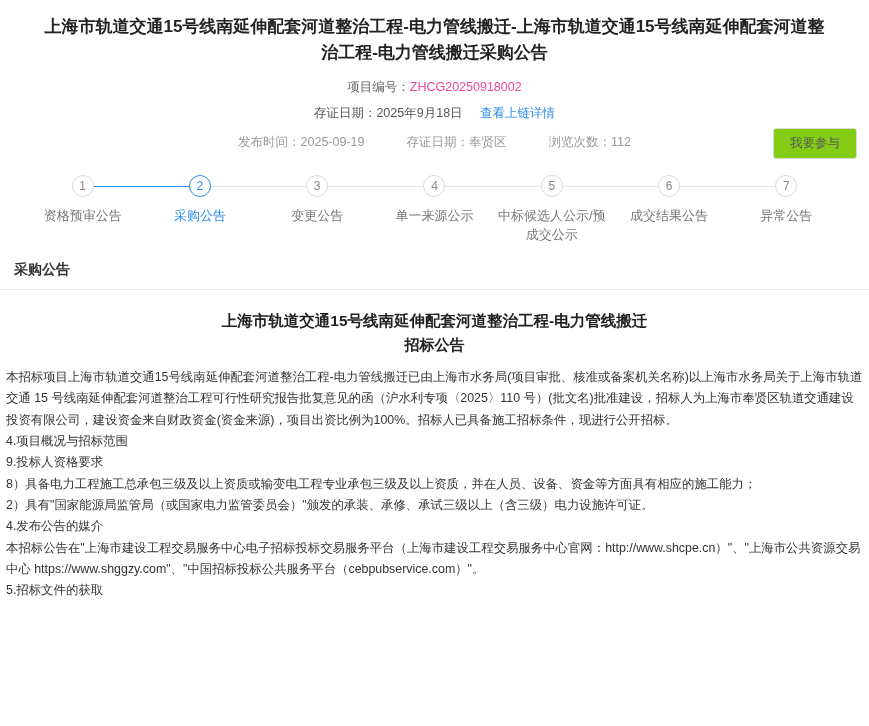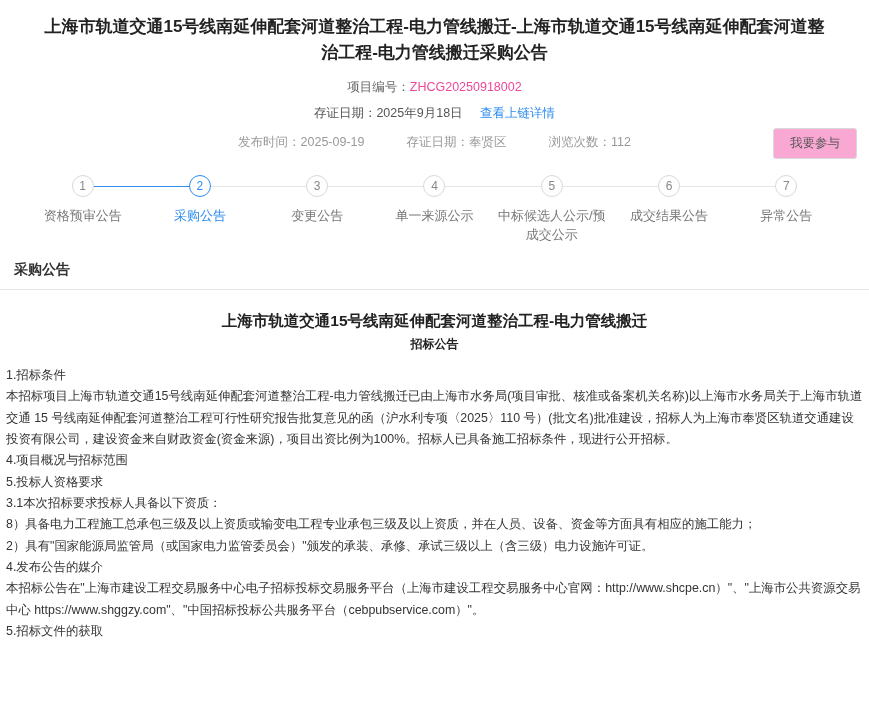--- a/index.html
+++ b/index.html
@@ -54,21 +54,21 @@
     font-size: 12.5px;
     color: #999;
     margin-top: 12px;
     position: relative;
   }
   .join-btn {
     position: absolute;
     right: 12px;
     top: -6px;
     border: 1px solid #d9d9d9;
-    background: #f9a8d4;
+    background: #84cc16;
     color: #555;
     font-size: 12.5px;
     padding: 6px 16px;
     border-radius: 3px;
     cursor: pointer;
   }
 
   
   .steps {
     display: flex;
@@ -133,21 +133,21 @@
   .notice-title {
     text-align: center;
     font-size: 15.5px;
     font-weight: bold;
     color: #222;
     line-height: 1.7;
     padding: 18px 90px 2px 90px;
   }
   .notice-sub {
     text-align: center;
-    font-size: 12px;
+    font-size: 15px;
     font-weight: bold;
     color: #222;
     padding-bottom: 12px;
   }
   .content {
     padding: 0 6px 24px 6px;
     font-size: 12.4px;
     line-height: 1.72;
     color: #333;
   }
@@ -214,25 +214,23 @@
     </div>
   </div>
 
   <div class="section-title">采购公告</div>
   <hr class="sep">
 
   <div class="notice-title">上海市轨道交通15号线南延伸配套河道整治工程-电力管线搬迁</div>
   <div class="notice-sub">招标公告</div>
 
   <div class="content">
-    <p>1.招标条件</p>
     <p>本招标项目上海市轨道交通15号线南延伸配套河道整治工程-电力管线搬迁已由上海市水务局(项目审批、核准或备案机关名称)以上海市水务局关于上海市轨道交通 15 号线南延伸配套河道整治工程可行性研究报告批复意见的函（沪水利专项〈2025〉110 号）(批文名)批准建设，招标人为上海市奉贤区轨道交通建设投资有限公司，建设资金来自财政资金(资金来源)，项目出资比例为100%。招标人已具备施工招标条件，现进行公开招标。</p>
     <p>4.项目概况与招标范围</p>
-    <p>5.投标人资格要求</p>
-    <p>3.1本次招标要求投标人具备以下资质：</p>
+    <p>9.投标人资格要求</p>
     <p>8）具备电力工程施工总承包三级及以上资质或输变电工程专业承包三级及以上资质，并在人员、设备、资金等方面具有相应的施工能力；</p>
     <p>2）具有"国家能源局监管局（或国家电力监管委员会）"颁发的承装、承修、承试三级以上（含三级）电力设施许可证。</p>
     <p>4.发布公告的媒介</p>
     <p>本招标公告在"上海市建设工程交易服务中心电子招标投标交易服务平台（上海市建设工程交易服务中心官网：http://www.shcpe.cn）"、"上海市公共资源交易中心 https://www.shggzy.com"、"中国招标投标公共服务平台（cebpubservice.com）"。</p>
     <p>5.招标文件的获取</p>
 
   </div>
 
 </div>
 

